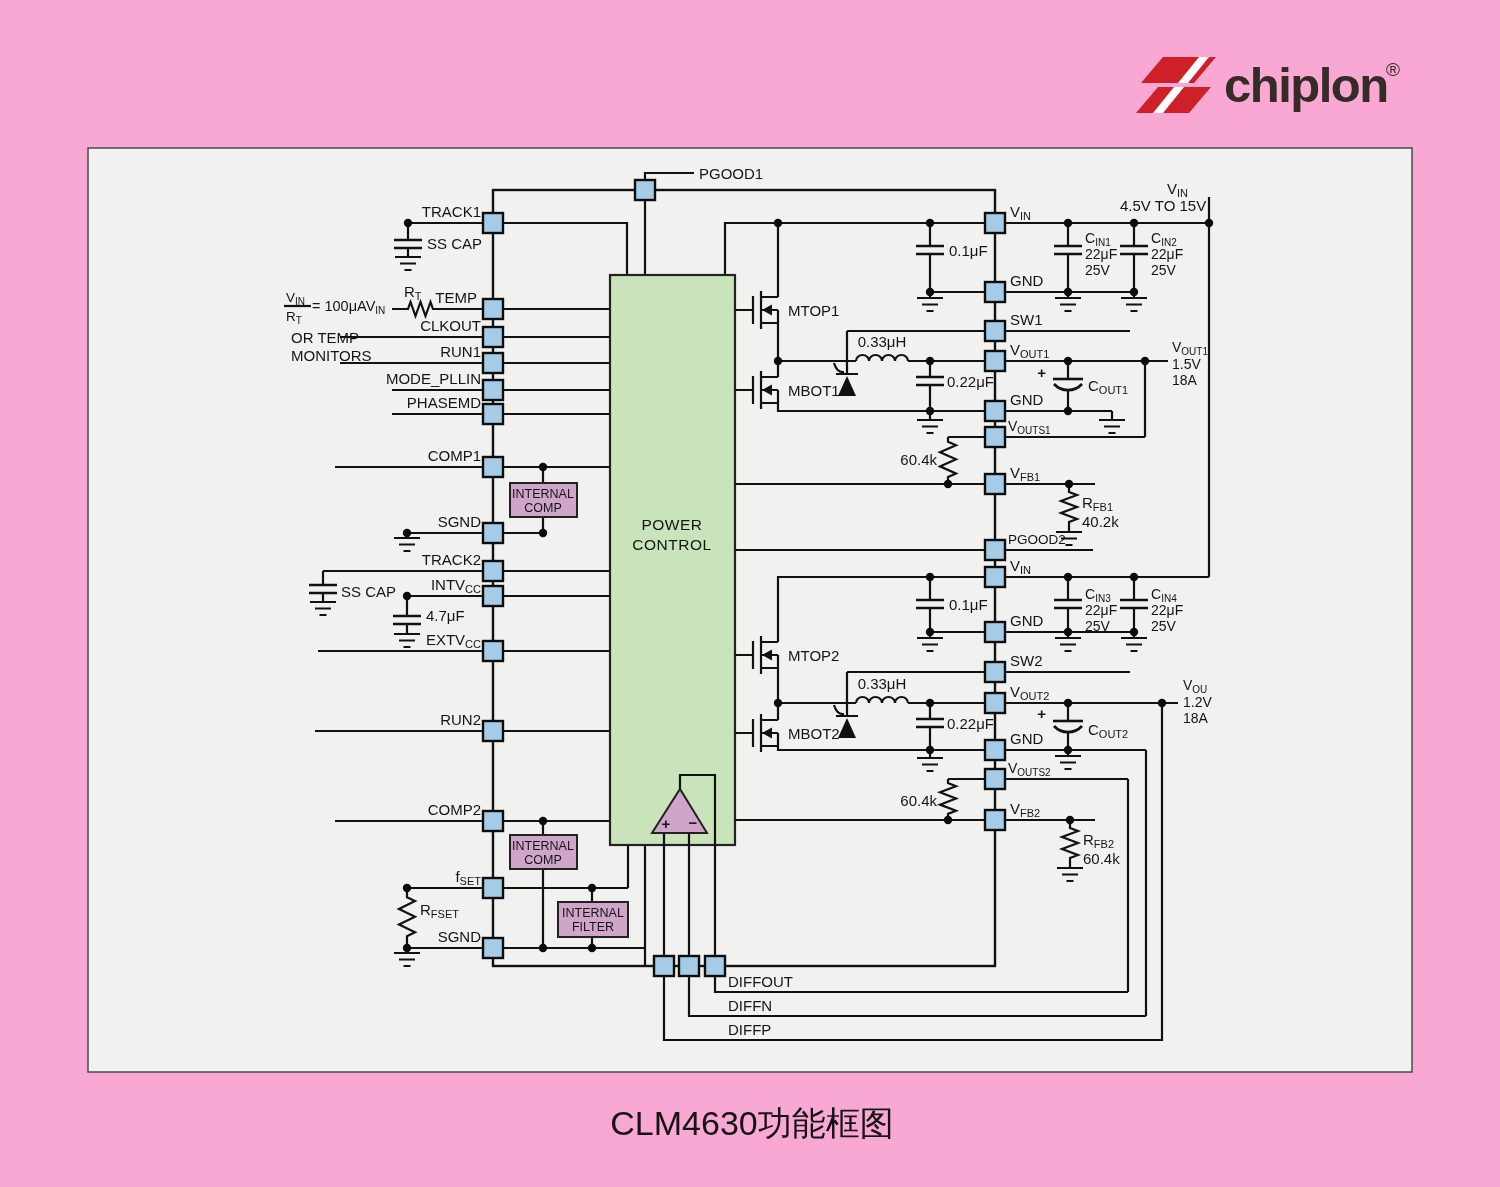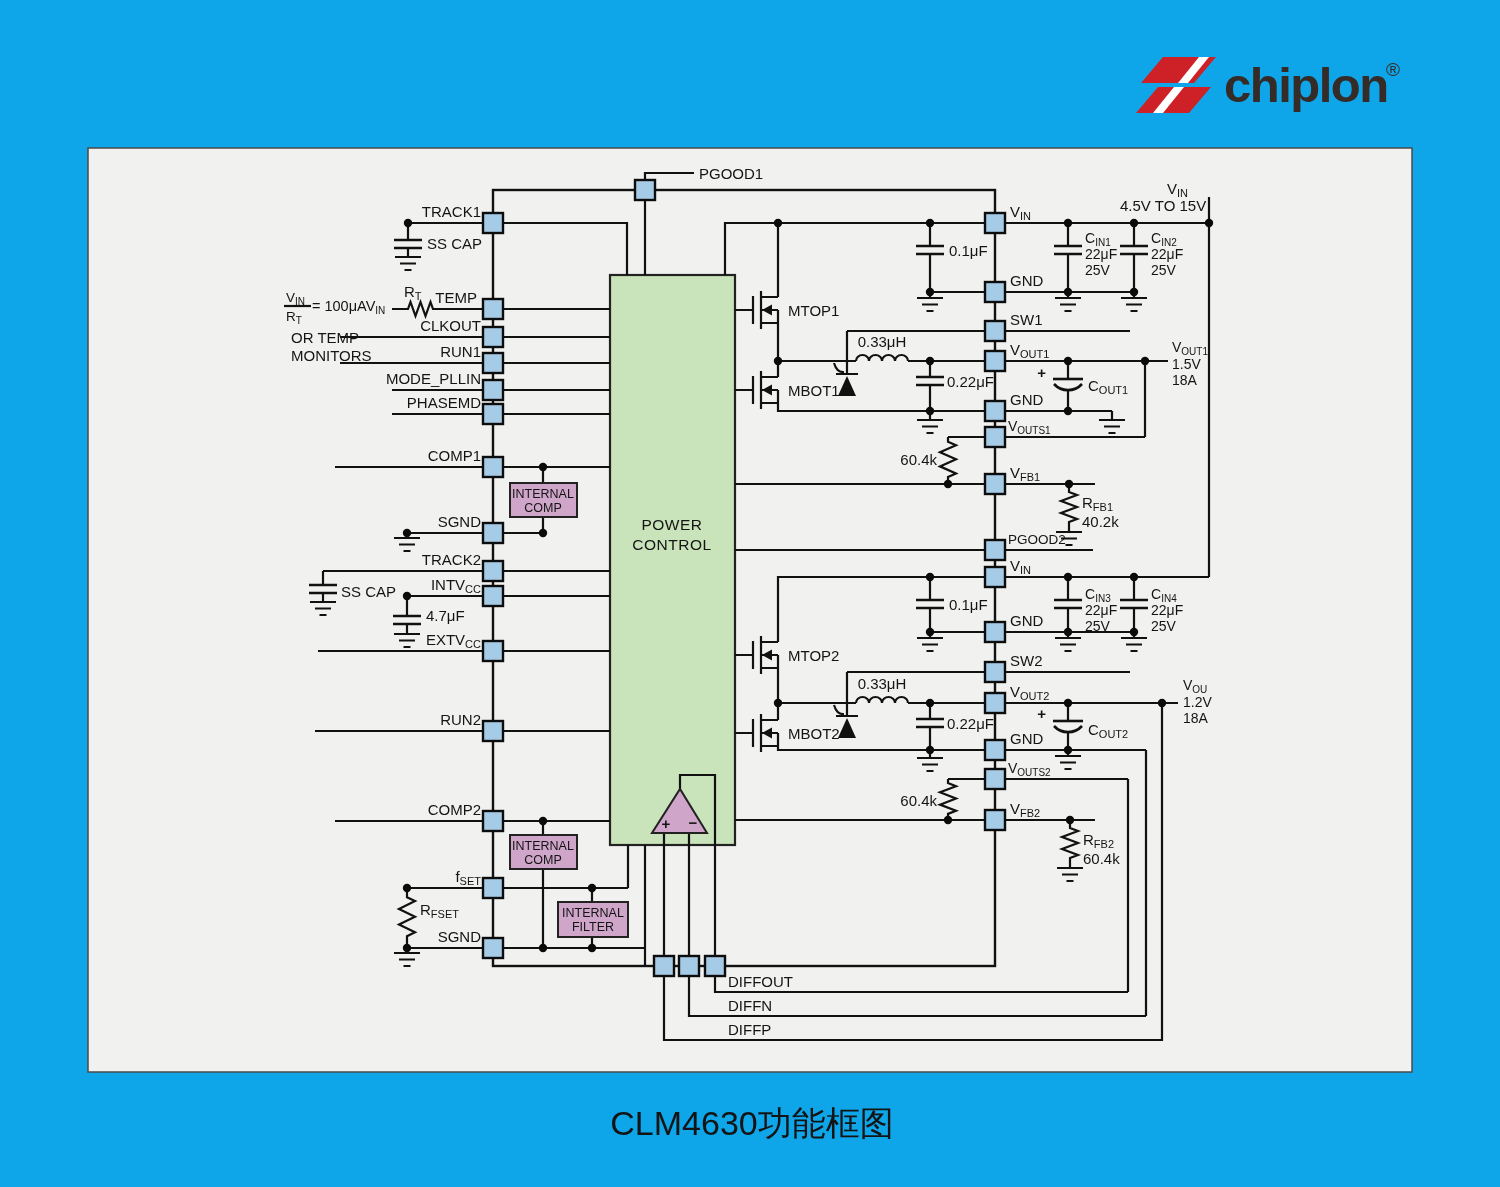--- a/index.html
+++ b/index.html
@@ -1,20 +1,20 @@
 <!DOCTYPE html>
 <html style="--brand-red: #ce2127; --pin-blue: #a6cbe7; --block-green: #c9e3ba; --box-pink: #cfa6ca; --panel-bg: #f1f1ef; --wire: #111111;"><head>
 <meta charset="utf-8">
 <style>
   :root{
     --brand-red:#ce2127; --pin-blue:#a6cbe7; --block-green:#c9e3ba;
     --box-pink:#cfa6ca; --panel-bg:#f1f1ef; --wire:#111111;
   }
   html,body{margin:0;padding:0;background:#ffffff;}
-  .page{position:relative;width:1500px;height:1187px;background:#0ea5e9;overflow:hidden;}
+  .page{position:relative;width:1500px;height:1187px;background:#f9a8d4;overflow:hidden;}
   svg{display:block;}
   svg text{font-family:"Liberation Sans","DejaVu Sans",sans-serif;fill:#141414;}
   path,line,polyline{vector-effect:non-scaling-stroke;}
   .w{stroke:var(--wire);stroke-width:2.2;fill:none;}
   .w3{stroke:var(--wire);stroke-width:2.4;fill:none;}
   .cw{stroke:var(--wire);stroke-width:2.6;fill:none;}
   .pin{fill:var(--pin-blue);stroke:#0d0d0d;stroke-width:2.4;}
   .blk{fill:var(--block-green);stroke:#222;stroke-width:2.2;}
   .pbox{fill:var(--box-pink);stroke:#222;stroke-width:2;}
   .dot{fill:#0b0b0b;stroke:none;}

